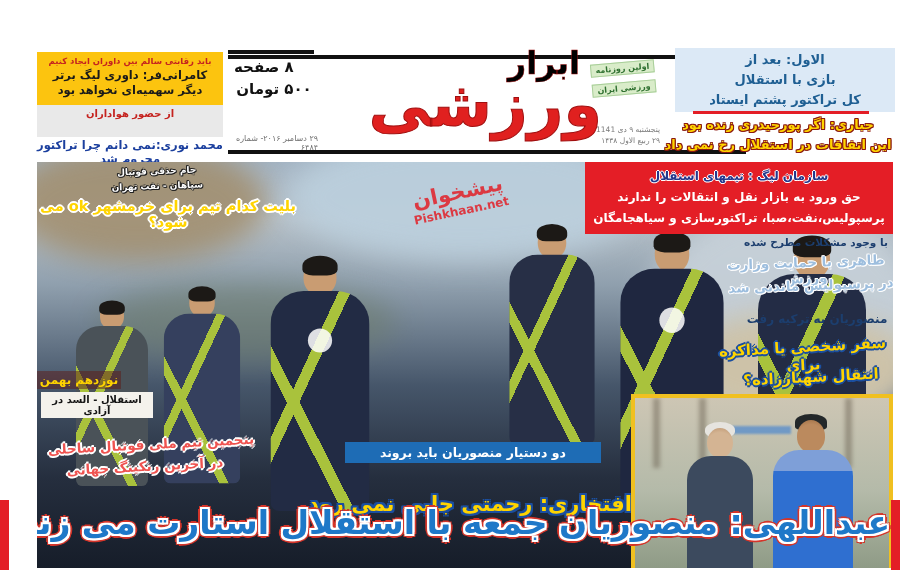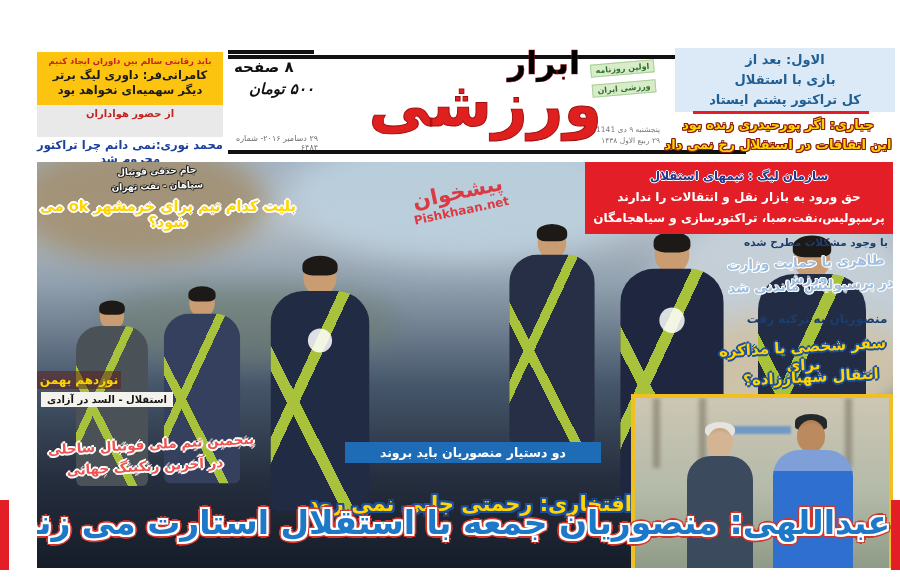--- a/index.html
+++ b/index.html
@@ -13,21 +13,21 @@
   .yellow-kicker{font-size:8.5px;color:#c5231f;font-weight:bold;line-height:12px;}
   .yellow-headline{font-size:11.5px;color:#1a1a1a;font-weight:bold;line-height:15px;padding:1px 6px 0;}
   .gray-box{left:37px;top:105px;width:186px;height:30px;background:#e9e9e9;padding-top:2px;}
   .gray-text{font-size:10px;color:#c5231f;font-weight:bold;line-height:14px;}
   .blue-line{left:25px;top:138px;width:210px;font-size:11.5px;color:#1b3f9e;font-weight:bold;}
 
   
   .bar{background:#111;}
   .issue-top-bar{left:228px;top:50px;width:86px;height:4px;}
   .issue-pages{left:228px;top:58px;width:80px;font-size:15px;font-weight:bold;color:#111;text-align:left;padding-left:6px;}
-  .issue-price{left:228px;top:80px;width:80px;font-size:15px;font-weight:bold;color:#111;text-align:right;padding-left:6px;font-style:italic;}
+  .issue-price{left:228px;top:80px;width:80px;font-size:15px;font-weight:bold;color:#111;text-align:center;padding-left:6px;}
   .issue-date{left:222px;top:134px;width:96px;font-size:8px;color:#6f6f6f;}
   .header-rule{left:228px;top:150px;width:518px;height:4px;z-index:0;}
 
   
   .mast-top-bar{left:228px;top:55px;width:448px;height:4px;z-index:0;}
   .mast{left:318px;top:46px;width:290px;height:112px;z-index:2;}
   .mast-abrar{position:absolute;right:28px;top:-2px;font-size:32px;font-weight:bold;color:#000000;
               -webkit-text-stroke:.5px #a00f0f;}
   .mast-varzeshi{position:absolute;right:6px;top:22px;font-size:62px;font-weight:bold;color:#e0201f;
               -webkit-text-stroke:1px #a00f0f;letter-spacing:-2px;}
@@ -86,21 +86,21 @@
        text-shadow:-1px 0 #fff,1px 0 #fff,0 -1px #fff,0 1px #fff,1px 1px #fff,-1px -1px #fff;}
   .rc3{left:688px;top:115px;width:172px;font-size:13.5px;font-weight:bold;color:#9dbede;transform:rotate(-2deg);
        text-shadow:-1px 0 #fff,1px 0 #fff,0 -1px #fff,0 1px #fff,1px 1px #fff,-1px -1px #fff;}
   .rc4{left:700px;top:150px;width:160px;font-size:12px;font-weight:bold;color:#1c3e6e;}
   .rc5{left:668px;top:176px;width:196px;font-size:15px;font-weight:bold;color:#ffd400;transform:rotate(-3deg);
        text-shadow:-2px 0 #1b4fa0,2px 0 #1b4fa0,0 -2px #1b4fa0,0 2px #1b4fa0,1px 1px #1b4fa0,-1px -1px #1b4fa0;}
   .rc6{left:686px;top:206px;width:176px;font-size:15px;font-weight:bold;color:#ffd400;transform:rotate(-3deg);
        text-shadow:-2px 0 #1b4fa0,2px 0 #1b4fa0,0 -2px #1b4fa0,0 2px #1b4fa0,1px 1px #1b4fa0,-1px -1px #1b4fa0;}
   .lc1{left:0px;top:209px;width:84px;font-size:12px;font-weight:bold;color:#ffd400;
        background:rgba(92,26,22,.5);padding:2px 0;}
-  .lc2{left:4px;top:230px;width:132px;font-size:10px;font-weight:bold;color:#151515;background:#f4f2ec;padding:2px 0;}
+  .lc2{left:4px;top:230px;width:112px;font-size:10px;font-weight:bold;color:#151515;background:#f4f2ec;padding:2px 0;}
   .lc3{left:-6px;top:274px;width:240px;font-size:13.5px;font-weight:bold;color:#ef5350;transform:rotate(-3deg);
        text-shadow:-2px 0 #fff,2px 0 #fff,0 -2px #fff,0 2px #fff,1px 1px #fff,-1px -1px #fff;}
   .lc4{left:8px;top:296px;width:200px;font-size:13.5px;font-weight:bold;color:#ef5350;transform:rotate(-3deg);
        text-shadow:-2px 0 #fff,2px 0 #fff,0 -2px #fff,0 2px #fff,1px 1px #fff,-1px -1px #fff;}
   .assist{left:308px;top:280px;width:256px;height:21px;background:#1e6cb5;color:#fff;
           font-size:12.5px;font-weight:bold;line-height:21px;}
   .eftekhari{left:248px;top:301px;width:370px;font-size:21px;font-weight:bold;color:#ffd400;
           text-shadow:-2px 0 #1b4fa0,2px 0 #1b4fa0,0 -2px #1b4fa0,0 2px #1b4fa0,
                       -2px -2px #1b4fa0,2px 2px #1b4fa0,-2px 2px #1b4fa0,2px -2px #1b4fa0;margin-top:29px;}
 

